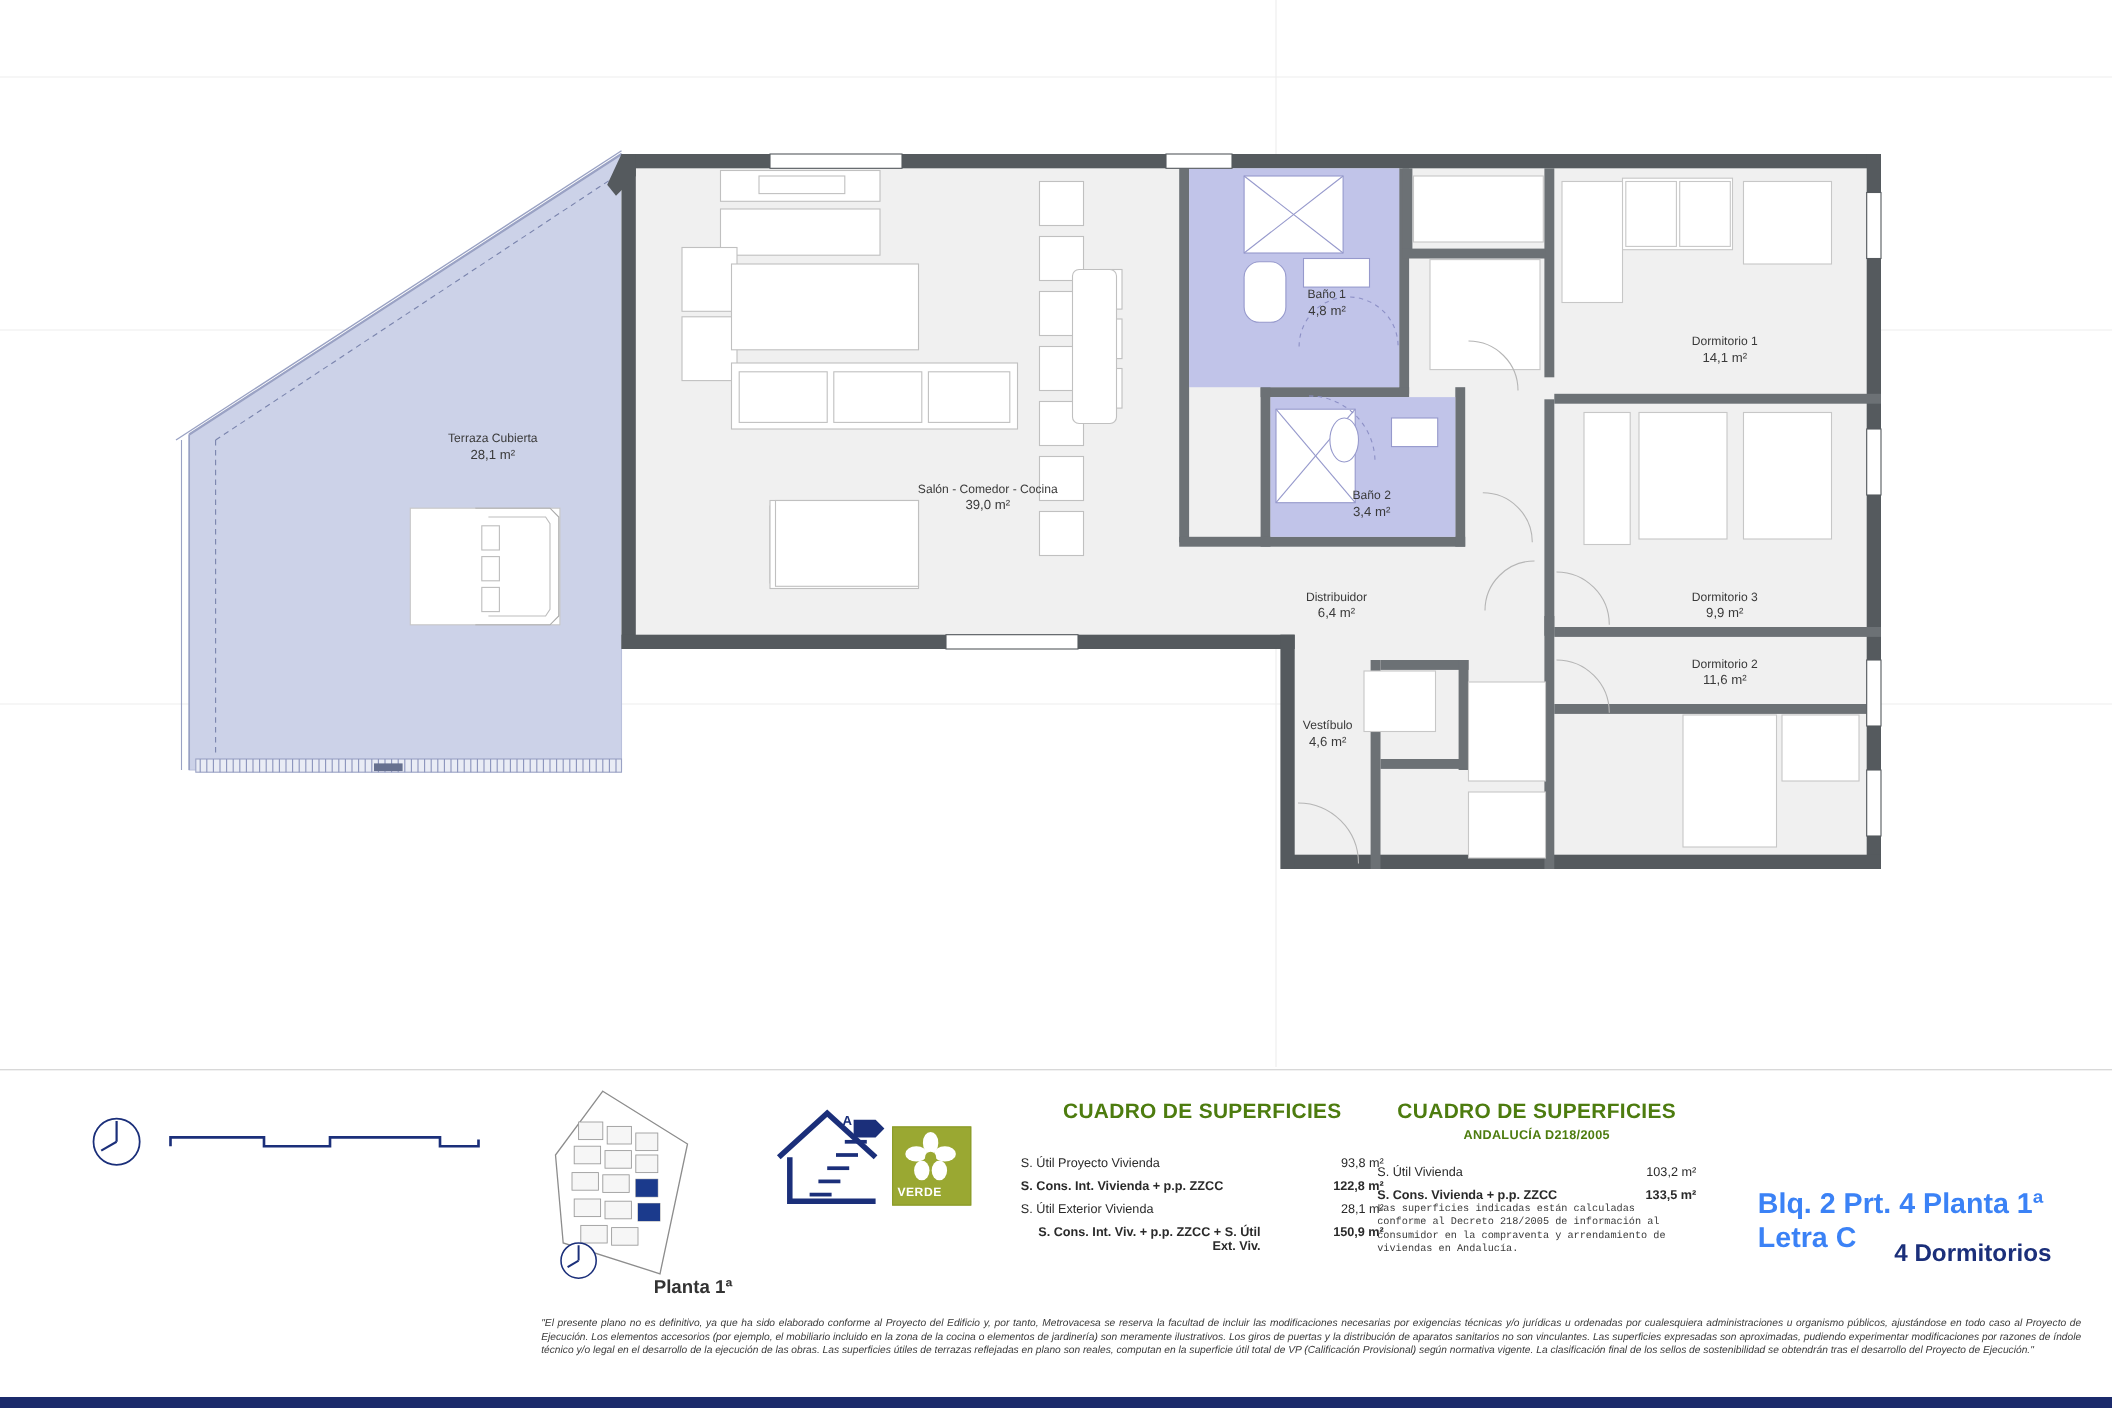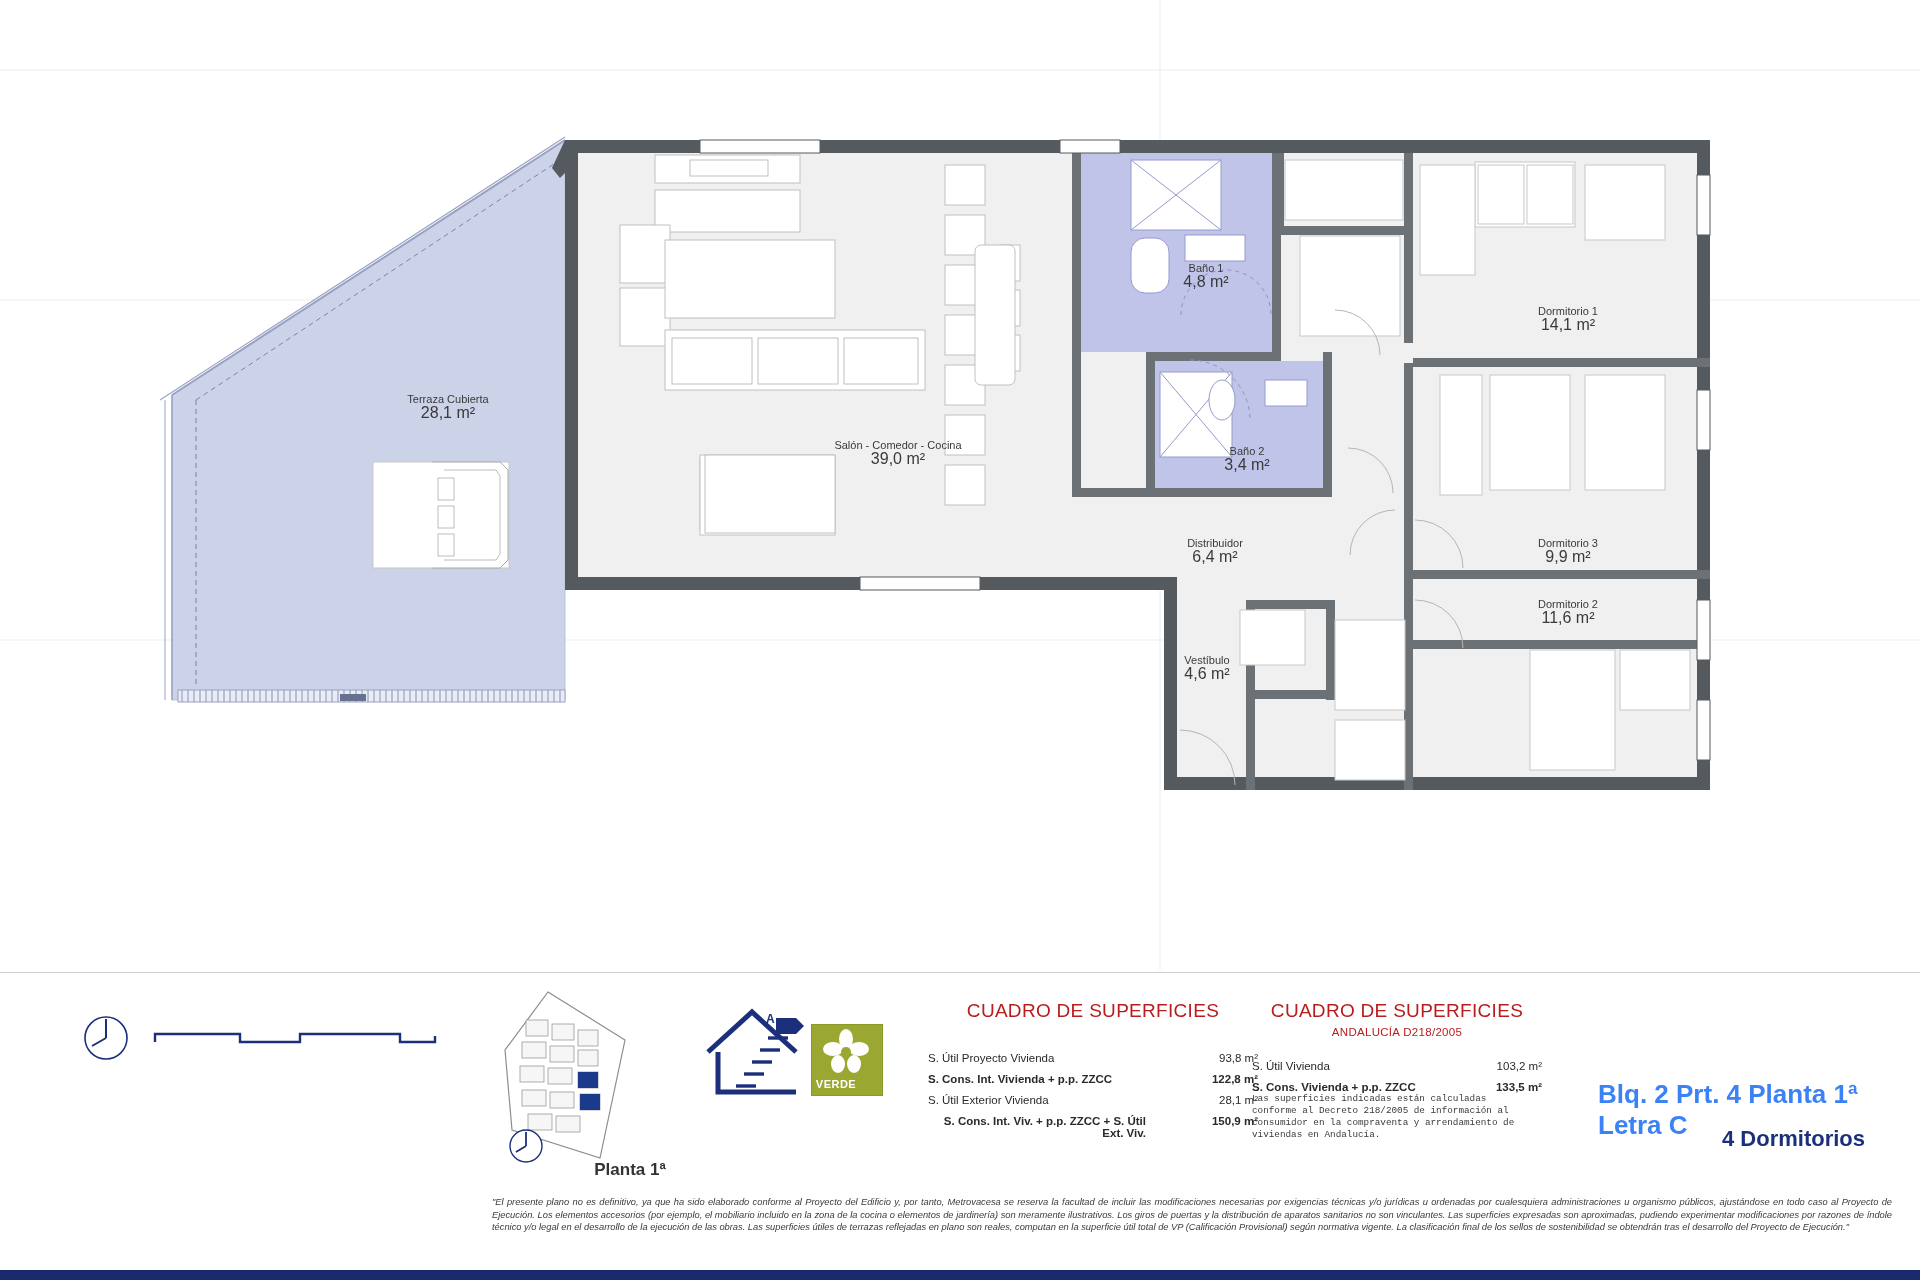--- a/index.html
+++ b/index.html
@@ -9,29 +9,29 @@
     position:relative;overflow:hidden;
   }
   
   #plan{position:absolute;left:0;top:0;width:1920px;height:970px;}
 
   .room-label{
     position:absolute;text-align:center;color:#3a3a3a;
     font-size:11px;line-height:14px;white-space:nowrap;
     transform:translateX(-50%);
   }
-  .room-label .area{font-size:16px;display:block;}
+  .room-label .area{font-size:12px;display:block;}
 
   
   #footer{position:absolute;left:0;top:972px;width:1920px;height:308px;}
   #footer-rule{position:absolute;left:0;top:0;width:1920px;height:1px;background:#cfcfcf;}
   #bottom-bar{position:absolute;left:0;bottom:0;width:1920px;height:10px;background:#1b2a6b;}
 
   .sheet-title{
-    color:#b91c1c;font-weight:normal;letter-spacing:.3px;
+    color:#4d7c0f;font-weight:bold;letter-spacing:.3px;
   }
   .tbl{font-size:11.5px;color:#2a2a2a;}
   .tbl .row{display:flex;justify-content:space-between;margin-bottom:9px;}
   .tbl .row.bold{font-weight:bold;}
   .tbl .lbl{padding-right:12px;}
   .tbl .val{white-space:nowrap;}
 
   .legal{
     position:absolute;left:492px;top:1196px;width:1400px;
     font-size:9.3px;line-height:12.6px;color:#3b3b3b;font-style:italic;text-align:justify;
@@ -327,21 +327,21 @@
 
   
   <div class="room-label" style="left:448px;top:392px;">
     <span>Terraza Cubierta</span>
     <span class="area">28,1 m²</span>
   </div>
   <div class="room-label" style="left:898px;top:438px;">
     <span>Salón - Comedor - Cocina</span>
     <span class="area">39,0 m²</span>
   </div>
-  <div class="room-label" style="left:1206px;top:261px;">
+  <div class="room-label" style="left:1206px;top:261px;text-align:right;">
     <span>Baño 1</span>
     <span class="area">4,8 m²</span>
   </div>
   <div class="room-label" style="left:1247px;top:444px;">
     <span>Baño 2</span>
     <span class="area">3,4 m²</span>
   </div>
   <div class="room-label" style="left:1215px;top:536px;">
     <span>Distribuidor</span>
     <span class="area">6,4 m²</span>

